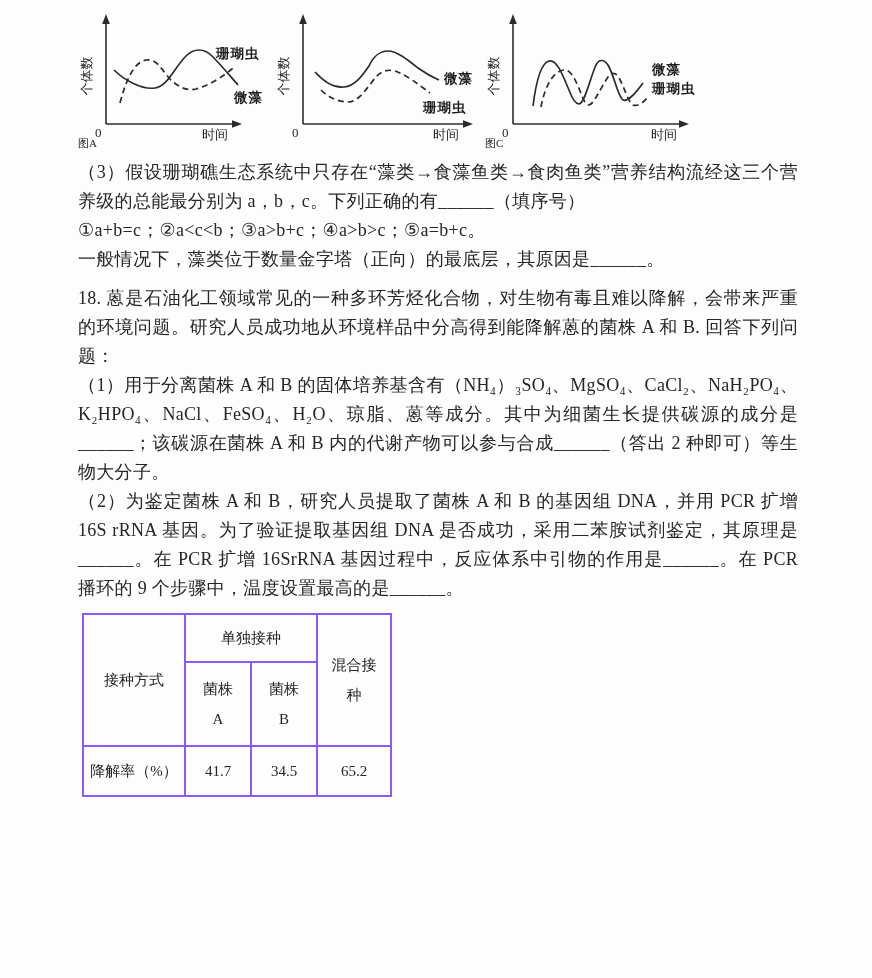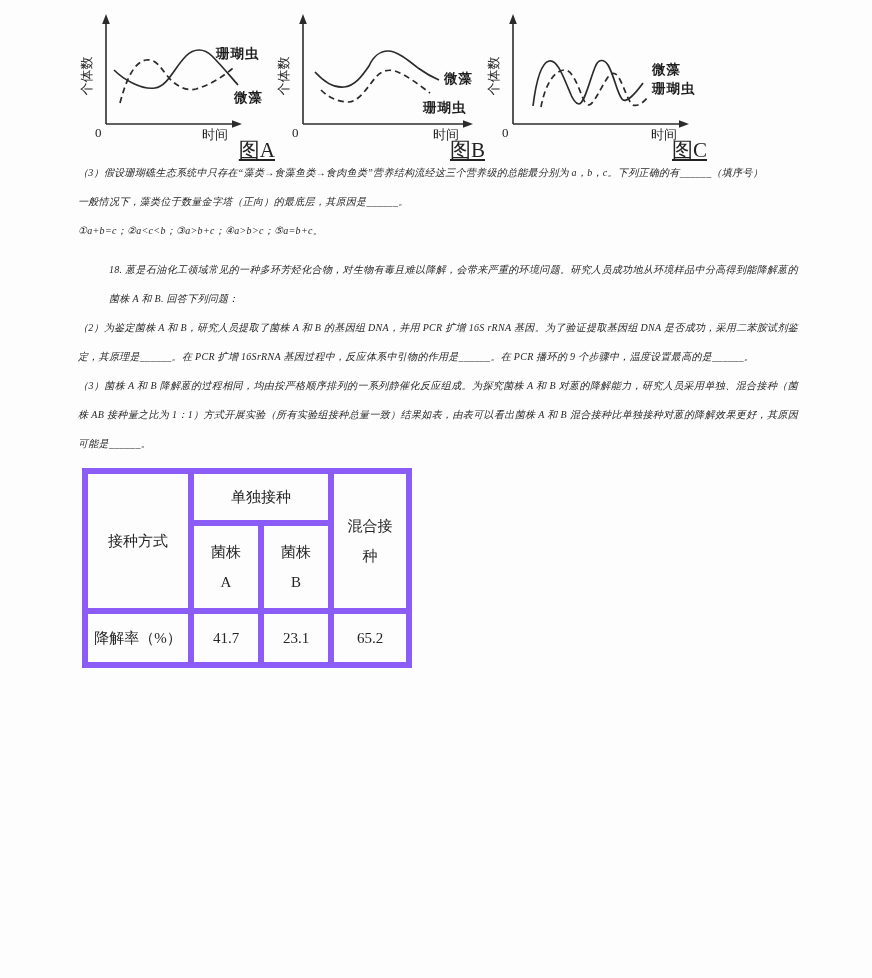--- a/index.html
+++ b/index.html
@@ -12,49 +12,48 @@
     font-family:"Liberation Serif","DejaVu Serif",serif;
     overflow:hidden;
     box-sizing:border-box;
   }
   .content { padding:6px 74px 0 78px; }
 
   
   .figures-row { display:flex; align-items:flex-start; height:152px; margin-left:0px; }
   .figure { flex:0 0 auto; }
   .figure svg { display:block; }
-  .fig-caption { text-align:right; font-size:21px; margin-top:-6px; color:#222;text-decoration:underline; }
+  .fig-caption { text-align:left; font-size:11px; margin-top:-6px; color:#222; }
   .axis { stroke:#2b2b2b; stroke-width:1.6; fill:none; }
   .axis-head { fill:#2b2b2b; stroke:none; }
   .curve { fill:none; stroke:#2b2b2b; stroke-width:1.7; }
   .curve.dashed { stroke-dasharray:6 4; }
   svg text { font-family:"Liberation Serif","DejaVu Serif",serif; fill:#1e1e1e; }
   .axis-label { font-size:13px; }
   .curve-label { font-size:13.5px; font-weight:600; letter-spacing:1px; }
 
   
   .para {
-    font-size:10px;
+    font-size:18px;
     line-height:29px;
     margin:0;
     text-align:justify;
     letter-spacing:0.3px;
-    font-style:italic;
   }
-  .para.gap-top { margin-top:10px;margin-left:31px; }
+  .para.gap-top { margin-top:10px; }
   .para.gap-top-lg { margin-top:26px; }
 
   
   .anthra-table {
     border-collapse:collapse;
     margin:10px 0 8px 4px;
     table-layout:fixed;
   }
   .anthra-table td {
-    border:6px solid #8b5cf6;
+    border:2px solid #8b5cf6;
     text-align:center;
     vertical-align:middle;
     font-size:15px;
     color:#262626;
     white-space:pre-line;
     line-height:30px;
     padding:4px 6px;
   }
   .col-corner { width:88px; }
   .col-strain { width:52px;margin-top:36px; }
@@ -95,21 +94,20 @@
           <line class="axis" x1="28" y1="118" x2="190" y2="118"></line>
           <path class="axis-head" d="M198,118 L188,114.2 L188,121.8 Z"></path>
           <path class="curve solid" d="M40,66 C50,77 60,82 69,81 C80,80 87,70 94,60 C98,51 105,45 113,45 C122,45 133,54 143,62 C150,67 157,71 164,74"></path>
           <path class="curve dashed" d="M46,84 C54,92 64,96 74,96 C85,95 93,80 101,71 C106,65 113,63 120,65 C130,68 143,78 155,87"></path>
           <text class="axis-label" x="13" y="70" text-anchor="middle" transform="rotate(-90 13 70)">个体数</text>
           <text class="axis-label" x="17" y="131">0</text>
           <text class="axis-label" x="158" y="133">时间</text>
           <text class="curve-label" x="169" y="77">微藻</text>
           <text class="curve-label" x="148" y="106">珊瑚虫</text>
         </svg>
-        <div class="fig-caption">图B</div>
       </div>
 
       <div class="figure">
         <svg width="222" height="136" viewBox="0 0 222 136">
           <line class="axis" x1="28" y1="118" x2="28" y2="16"></line>
           <path class="axis-head" d="M28,8 L24.2,18 L31.8,18 Z"></path>
           <line class="axis" x1="28" y1="118" x2="196" y2="118"></line>
           <path class="axis-head" d="M204,118 L194,114.2 L194,121.8 Z"></path>
           <path class="curve solid" d="M48,100 C51,76 56,57 64,55 C72,53 78,70 84,84 C87,92 90,98 94,98 C100,97 105,72 111,59 C114,53 119,53 123,59 C129,69 132,87 137,93 C141,98 150,88 158,77"></path>
           <path class="curve dashed" d="M56,101 C59,84 67,65 79,64 C87,63 93,80 97,90 C99,95 101,99 104,99 C109,98 115,83 123,71 C126,66 131,66 134,72 C139,80 143,96 148,99 C153,101 159,96 163,91"></path>
@@ -117,45 +115,45 @@
           <text class="axis-label" x="17" y="131">0</text>
           <text class="axis-label" x="166" y="133">时间</text>
           <text class="curve-label" x="167" y="68">微藻</text>
           <text class="curve-label" x="167" y="87">珊瑚虫</text>
         </svg>
         <div class="fig-caption">图C</div>
       </div>
     </div>
 
     <p class="para">（3）假设珊瑚礁生态系统中只存在“藻类→食藻鱼类→食肉鱼类”营养结构流经这三个营养级的总能最分别为 a，b，c。下列正确的有______（填序号）</p>
+    <p class="para">①a+b=c；②a&lt;c&lt;b；③a&gt;b+c；④a&gt;b&gt;c；⑤a=b+c。</p>
     <p class="para">一般情况下，藻类位于数量金字塔（正向）的最底层，其原因是______。</p>
-    <p class="para">①a+b=c；②a&lt;c&lt;b；③a&gt;b+c；④a&gt;b&gt;c；⑤a=b+c。</p>
 
     <p class="para gap-top">18. 蒽是石油化工领域常见的一种多环芳烃化合物，对生物有毒且难以降解，会带来严重的环境问题。研究人员成功地从环境样品中分高得到能降解蒽的菌株 A 和 B. 回答下列问题：</p>
+    <p class="para">（1）用于分离菌株 A 和 B 的固体培养基含有（NH₄）₃SO₄、MgSO₄、CaCl₂、NaH₂PO₄、K₂HPO₄、NaCl、FeSO₄、H₂O、琼脂、蒽等成分。其中为细菌生长提供碳源的成分是______；该碳源在菌株 A 和 B 内的代谢产物可以参与合成______（答出 2 种即可）等生物大分子。</p>
     <p class="para">（2）为鉴定菌株 A 和 B，研究人员提取了菌株 A 和 B 的基因组 DNA，并用 PCR 扩增 16S rRNA 基因。为了验证提取基因组 DNA 是否成功，采用二苯胺试剂鉴定，其原理是______。在 PCR 扩增 16SrRNA 基因过程中，反应体系中引物的作用是______。在 PCR 播环的 9 个步骤中，温度设置最高的是______。</p>
-    <p class="para">（3）菌株 A 和 B 降解蒽的过程相同，均由按严格顺序排列的一系列静催化反应组成。为探究菌株 A 和 B 对蒽的降解能力，研究人员采用单独、混合接种（菌株 AB 接种量之比为 1：1）方式开展实验（所有实验组接种总量一致）结果如表，由表可以看出菌株 A 和 B 混合接种比单独接种对蒽的降解效果更好，其原因可能是______。</p>
 
     <table class="anthra-table">
       <tbody>
           <tr class="row-group">
         <td class="col-corner" rowspan="2">接种方式</td>
         <td colspan="2">单独接种</td>
         <td class="col-mixed" rowspan="2">混合接
 种</td>
       </tr>
       <tr class="row-strains">
         <td class="col-strain">菌株
 A</td>
         <td class="col-strain">菌株
 B</td>
       </tr>
       <tr class="row-data">
         <td>降解率（%）</td>
         <td>41.7</td>
-        <td>23.1</td>
+        <td>34.5</td>
         <td>65.2</td>
       </tr>
     </tbody>
       </table>
 
 
   </div>
 </div>
 
 </body></html>

